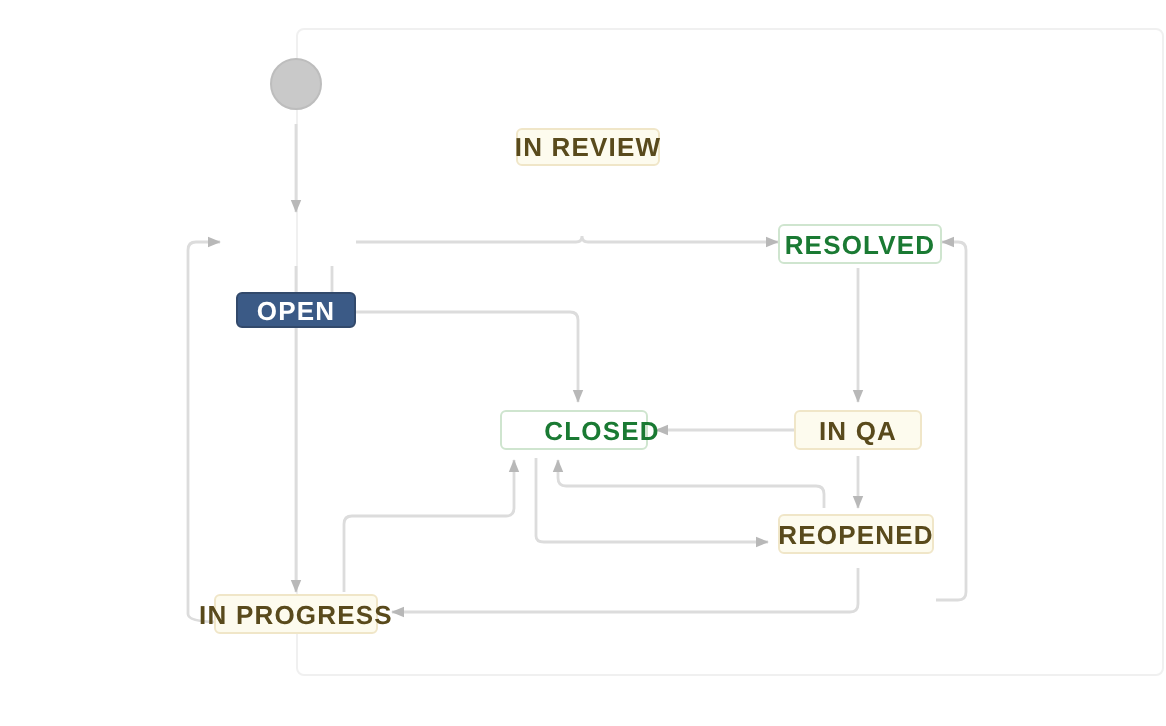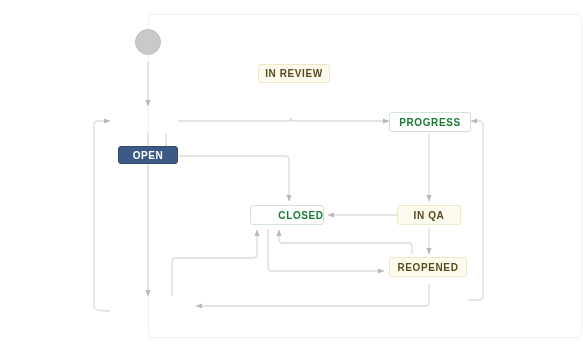--- a/index.html
+++ b/index.html
@@ -15,21 +15,21 @@
     position:absolute;
     left:148px;top:14px;width:434px;height:324px;
     border:1px solid #f0f0f0;border-radius:4px;
     background:transparent;box-sizing:border-box;
   }
   svg.edges{position:absolute;left:0;top:0;width:583px;height:363px;overflow:visible;}
   .node{
     position:absolute;box-sizing:border-box;
     display:flex;align-items:center;justify-content:center;
     border-radius:3px;
-    font-size:10px;font-weight:bold;letter-spacing:.6px;
+    font-size:13px;font-weight:bold;letter-spacing:.6px;
     white-space:nowrap;
   }
   .node.current{
     background:#3b5a86;border:1px solid #32496b;color:#ffffff;margin-top:38px;
   }
   .node.done{
     background:#ffffff;border:1px solid #cfe5cf;color:#1a7a33;
   }
   .node.inprog{
     background:#fdfbee;border:1px solid #f0e6c8;color:#594a1c;
@@ -86,29 +86,32 @@
 
   <div class="node current" style="left:118px;top:108px;width:60px;height:18px;">
     <span>OPEN</span>
   </div>
 
   <div class="node inprog" style="left:258px;top:64px;width:72px;height:19px;">
     <span>IN REVIEW</span>
   </div>
 
   <div class="node done" style="left:389px;top:112px;width:82px;height:20px;">
-    <span>PROGRESS</span>
+    <span>RESOLVED</span>
   </div>
 
   <div class="node done" style="left:250px;top:205px;width:74px;height:20px;padding-left:28px;">
     <span>CLOSED</span>
   </div>
 
   <div class="node inprog" style="left:397px;top:205px;width:64px;height:20px;">
     <span>IN QA</span>
   </div>
 
   <div class="node inprog" style="left:389px;top:257px;width:78px;height:20px;align-items:center;">
     <span>REOPENED</span>
   </div>
 
+  <div class="node inprog" style="left:107px;top:297px;width:82px;height:20px;">
+    <span>IN PROGRESS</span>
+  </div>
 
 </div>
 
 </body></html>

